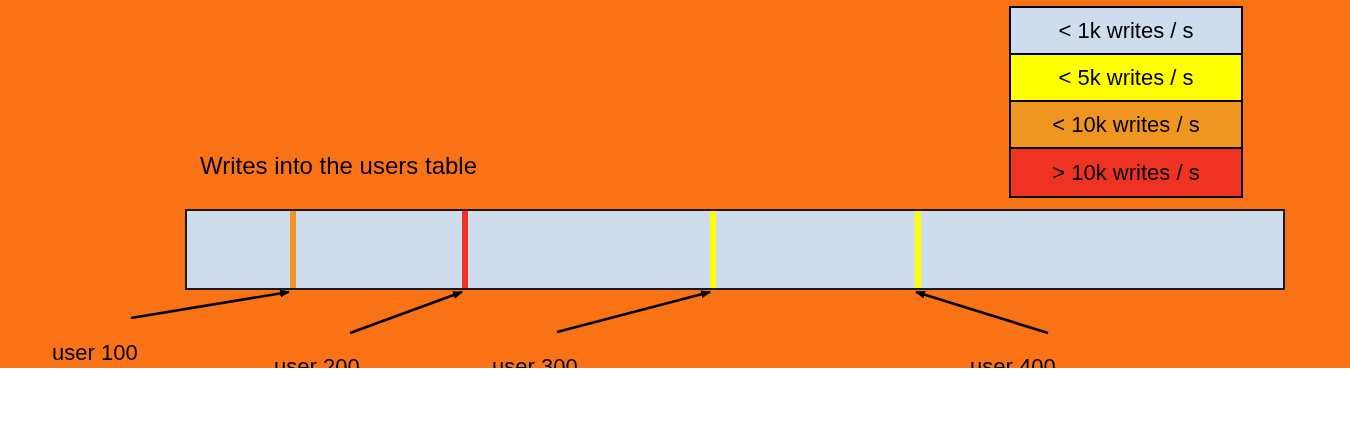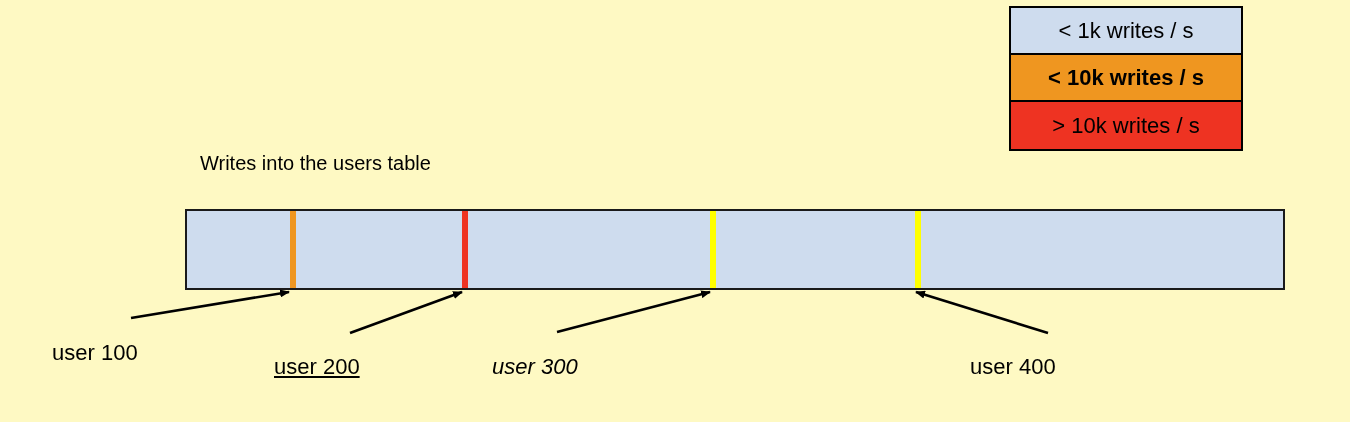--- a/index.html
+++ b/index.html
@@ -3,22 +3,22 @@
 <meta charset="utf-8">
 <style>
   html, body {
     margin: 0;
     padding: 0;
     background: #ffffff;
   }
   #canvas {
     position: relative;
     width: 1350px;
-    height: 422px;
-    background: #fef9c3;
+    height: 368px;
+    background: #f97316;
     overflow: hidden;
     font-family: "Liberation Sans", sans-serif;
   }
 
   
   #legend {
     position: absolute;
     left: 1009px;
     top: 6px;
     width: 234px;
@@ -37,21 +37,21 @@
     line-height: 1;
     white-space: nowrap;
   }
   .legend-row:last-child { border-bottom: none; }
 
   
   #chart-title {
     position: absolute;
     left: 200px;
     top: 152px;
-    font-size: 20px;
+    font-size: 24px;
     color: #000000;
     white-space: nowrap;
   }
 
   
   #bar {
     position: absolute;
     left: 185px;
     top: 209px;
     width: 1100px;
@@ -86,21 +86,24 @@
 </style>
 </head>
 <body>
 
 <div id="canvas">
 
   <div id="legend">
     <div class="legend-row" style="background:#cedcee;">
       <span>&lt; 1k writes / s</span>
     </div>
-    <div class="legend-row" style="background:#ef9620;font-weight:bold;">
+    <div class="legend-row" style="background:#ffff00;">
+      <span>&lt; 5k writes / s</span>
+    </div>
+    <div class="legend-row" style="background:#ef9620;">
       <span>&lt; 10k writes / s</span>
     </div>
     <div class="legend-row" style="background:#ee3322;align-items:center;">
       <span>&gt; 10k writes / s</span>
     </div>
   </div>
 
   <div id="chart-title">Writes into the users table</div>
 
   <div id="bar" style="background:#cedcee;">
@@ -117,16 +120,16 @@
       </marker>
     </defs>
     <line x1="131" y1="318" x2="289" y2="292" stroke="#000000" stroke-width="2.6" marker-end="url(#ah)"></line>
     <line x1="350" y1="333" x2="462" y2="292" stroke="#000000" stroke-width="2.6" marker-end="url(#ah)"></line>
     <line x1="557" y1="332" x2="710" y2="292" stroke="#000000" stroke-width="2.6" marker-end="url(#ah)"></line>
     <line x1="1048" y1="333" x2="916" y2="292" stroke="#000000" stroke-width="2.6" marker-end="url(#ah)"></line>
   </svg>
 
   <div class="callout-label" style="left:52px; top:340px;">user 100</div>
   <div class="callout-label" style="left:274px; top:354px;text-decoration:underline;">user 200</div>
-  <div class="callout-label" style="left:492px; top:354px;font-style:italic;">user 300</div>
+  <div class="callout-label" style="left:492px; top:354px;">user 300</div>
   <div class="callout-label" style="left:970px; top:354px;">user 400</div>
 
 </div>
 
 </body></html>

